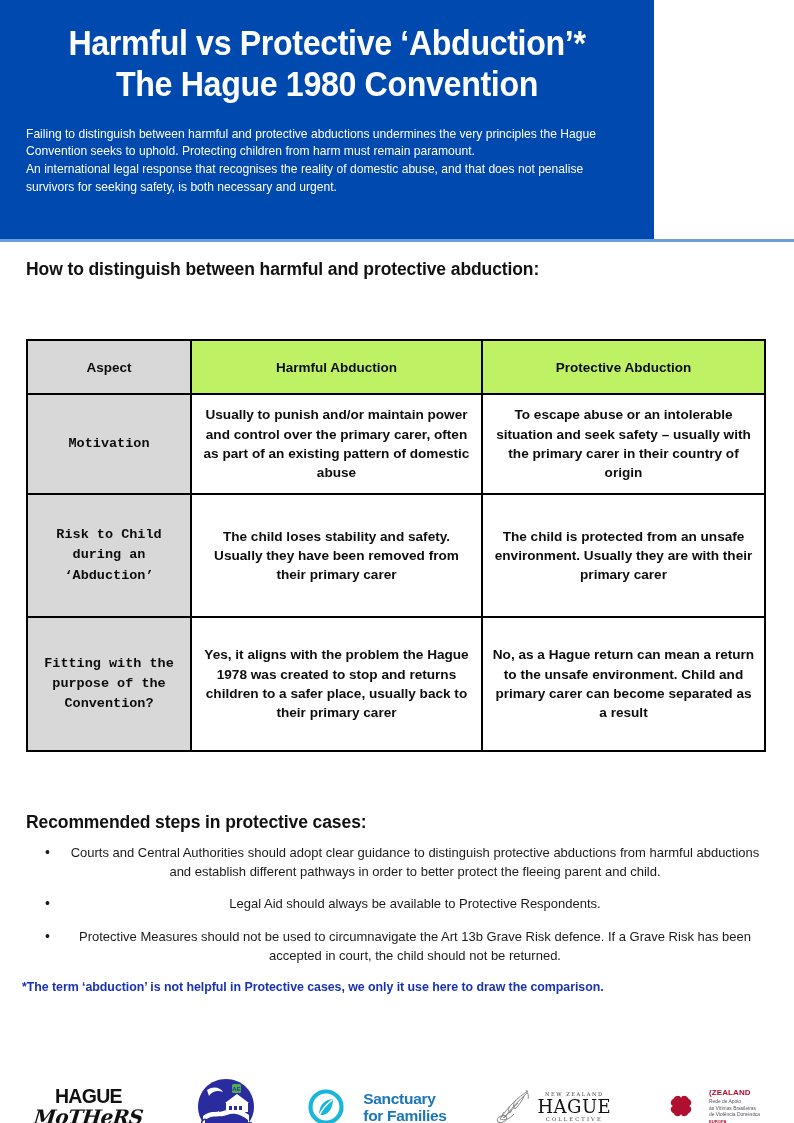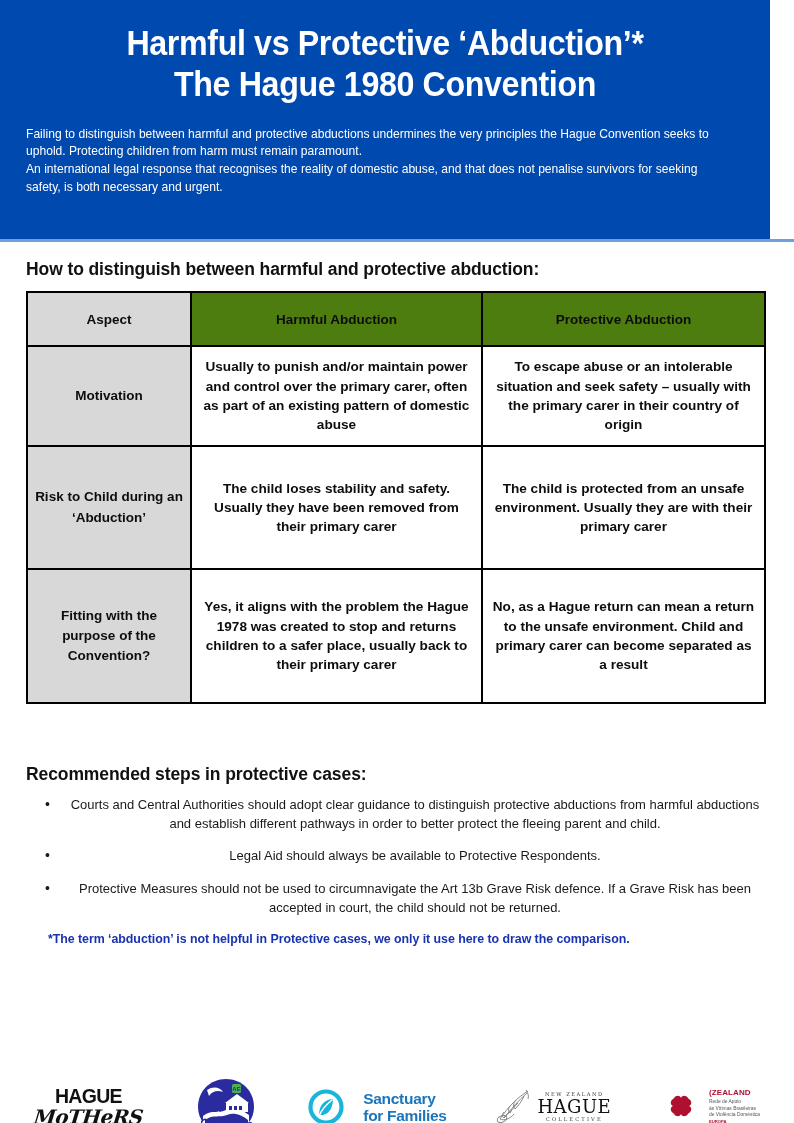--- a/index.html
+++ b/index.html
@@ -11,21 +11,21 @@
     height: 1123px;
     background: #ffffff;
     font-family: "Liberation Sans", sans-serif;
     overflow: hidden;
     position: relative;
   }
 
   
   .banner {
     background: #0049AE;
-    width: 770px;
+    width: 654px;
     height: 242px;
     box-sizing: border-box;
     padding: 22px 26px 0 26px;
     position: relative;
   }
   .banner-underline {
     position: absolute;
     left: 0;
     bottom: 0;
     width: 794px;
@@ -76,48 +76,50 @@
 
   
   .table-wrap {
     padding: 11px 0 0 26px;
   }
   table.compare {
     border-collapse: collapse;
     width: 738px;
     table-layout: fixed;
     border: 2.5px solid #000;
+    margin-top: 48px;
   }
   table.compare col.c1 { width: 164px; }
   table.compare col.c2 { width: 291px; }
   table.compare col.c3 { width: 283px; }
 
   table.compare th,
   table.compare td {
     border: 2.5px solid #000;
     text-align: center;
     vertical-align: middle;
     font-weight: bold;
     color: #0d0d0d;
     padding: 6px 7px;
     box-sizing: border-box;
   }
   table.compare thead th {
-    background: #4d7c0f;
+    background: #bef264;
     font-size: 13.5px;
     height: 54px;
     padding: 4px 6px;
   }
   table.compare thead th.aspect-th {
     background: #d8d8d8;
   }
   table.compare td.rowlabel {
     background: #d8d8d8;
     font-size: 13.5px;
     line-height: 1.5;
+    font-family: Liberation Mono, monospace;
   }
   table.compare td.cell {
     background: #ffffff;
     font-size: 13.6px;
     line-height: 1.42;
   }
   table.compare tr.r1 td { height: 100px; }
   table.compare tr.r2 td { height: 123px; }
   table.compare tr.r3 td { height: 134px; }
 
@@ -148,21 +150,21 @@
     font-size: 14px;
     color: #1a1a1a;
   }
   ul.steps li.gap-top { margin-top: 20px; }
 
   
   .footnote {
     color: #1933b0;
     font-weight: bold;
     font-size: 12.4px;
-    padding: 2px 0 0 48px;
+    padding: 2px 0 0 22px;
     letter-spacing: -0.05px;
   }
 
   
   .logo-strip {
     position: absolute;
     left: 0;
     top: 1069px;
     width: 794px;
     height: 76px;

